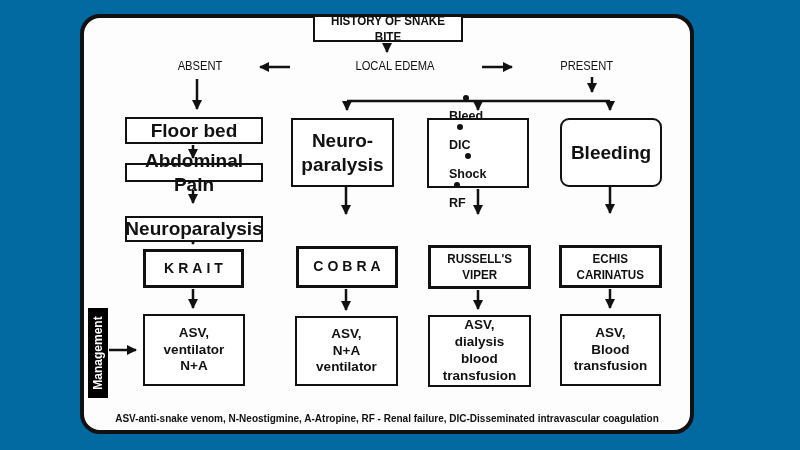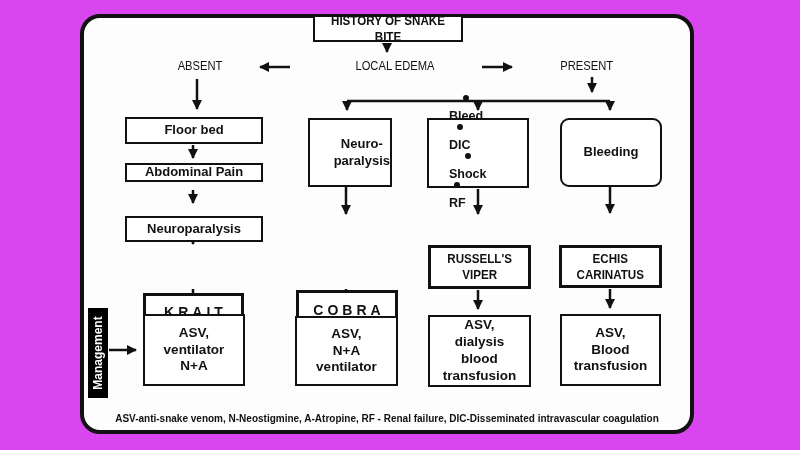--- a/index.html
+++ b/index.html
@@ -1,26 +1,26 @@
 <!DOCTYPE html>
 <html><head>
 <meta charset="utf-8">
 <style>
   html,body{margin:0;padding:0;background:#ffffff;}
   body{width:800px;height:450px;font-family:"Liberation Sans",sans-serif;}
-  #page{position:relative;width:800px;height:450px;background:#d946ef;overflow:hidden;}
+  #page{position:relative;width:800px;height:450px;background:#0369a1;overflow:hidden;}
   #frame{position:absolute;left:80px;top:14px;width:614px;height:420px;box-sizing:border-box;
          border:4px solid #111;border-radius:20px;background:#fdfdfd;z-index:1;}
   #arrows{position:absolute;left:0;top:0;z-index:2;}
   .node{position:absolute;box-sizing:border-box;background:#fff;border:2px solid #111;
         display:flex;align-items:center;justify-content:center;text-align:center;
-        color:#111;font-weight:bold;z-index:3;font-size:13px;line-height:1.25;}
+        color:#111;font-weight:bold;z-index:3;font-size:19px;line-height:1.25;}
   .species{border-width:3px;font-size:14px;}
   .pre{white-space:pre-line;}
-  .spaced{letter-spacing:4px;text-indent:4px;margin-top:44px;}
+  .spaced{letter-spacing:4px;text-indent:4px;}
   .condensed{display:inline-block;transform:scaleX(0.86);white-space:pre-line;line-height:1.15;}
   .lbl{position:absolute;display:flex;align-items:center;justify-content:center;
        font-weight:normal;color:#111;z-index:3;font-size:13px;}
   .titlebox{font-size:13.5px;}
   .signs{flex-direction:column;align-items:flex-start;justify-content:center;
          padding-left:20px;font-size:12.5px;}
   .sign-row{display:flex;align-items:center;gap:7px;line-height:16px;flex-direction:column;}
   .dot{width:6px;height:6px;border-radius:50%;background:#111;flex:0 0 auto;}
   #mgmt{position:absolute;left:88px;top:308px;width:20px;height:90px;z-index:3;}
   #mgmt .rot{position:absolute;left:0;top:0;width:90px;height:20px;transform-origin:0 0;
@@ -96,21 +96,21 @@
   <div class="node pre treat" style="left:143px;top:314px;width:102px;height:72px;">
     <span class="pre">ASV,
 ventilator
 N+A</span>
   </div>
 
   <div id="mgmt">
     <div class="rot">Management</div>
   </div>
 
-  <div class="node pre" style="left:308px;top:118px;width:84px;height:69px;justify-content:flex-end;">
+  <div class="node pre" style="left:291px;top:118px;width:103px;height:69px;">
     <span class="pre">Neuro-
 paralysis</span>
   </div>
   <div class="node species spaced" style="left:296px;top:246px;width:102px;height:42px;">
     <span>COBRA</span>
   </div>
   <div class="node pre treat" style="left:295px;top:316px;width:103px;height:70px;">
     <span class="pre">ASV,
 N+A
 ventilator</span>

